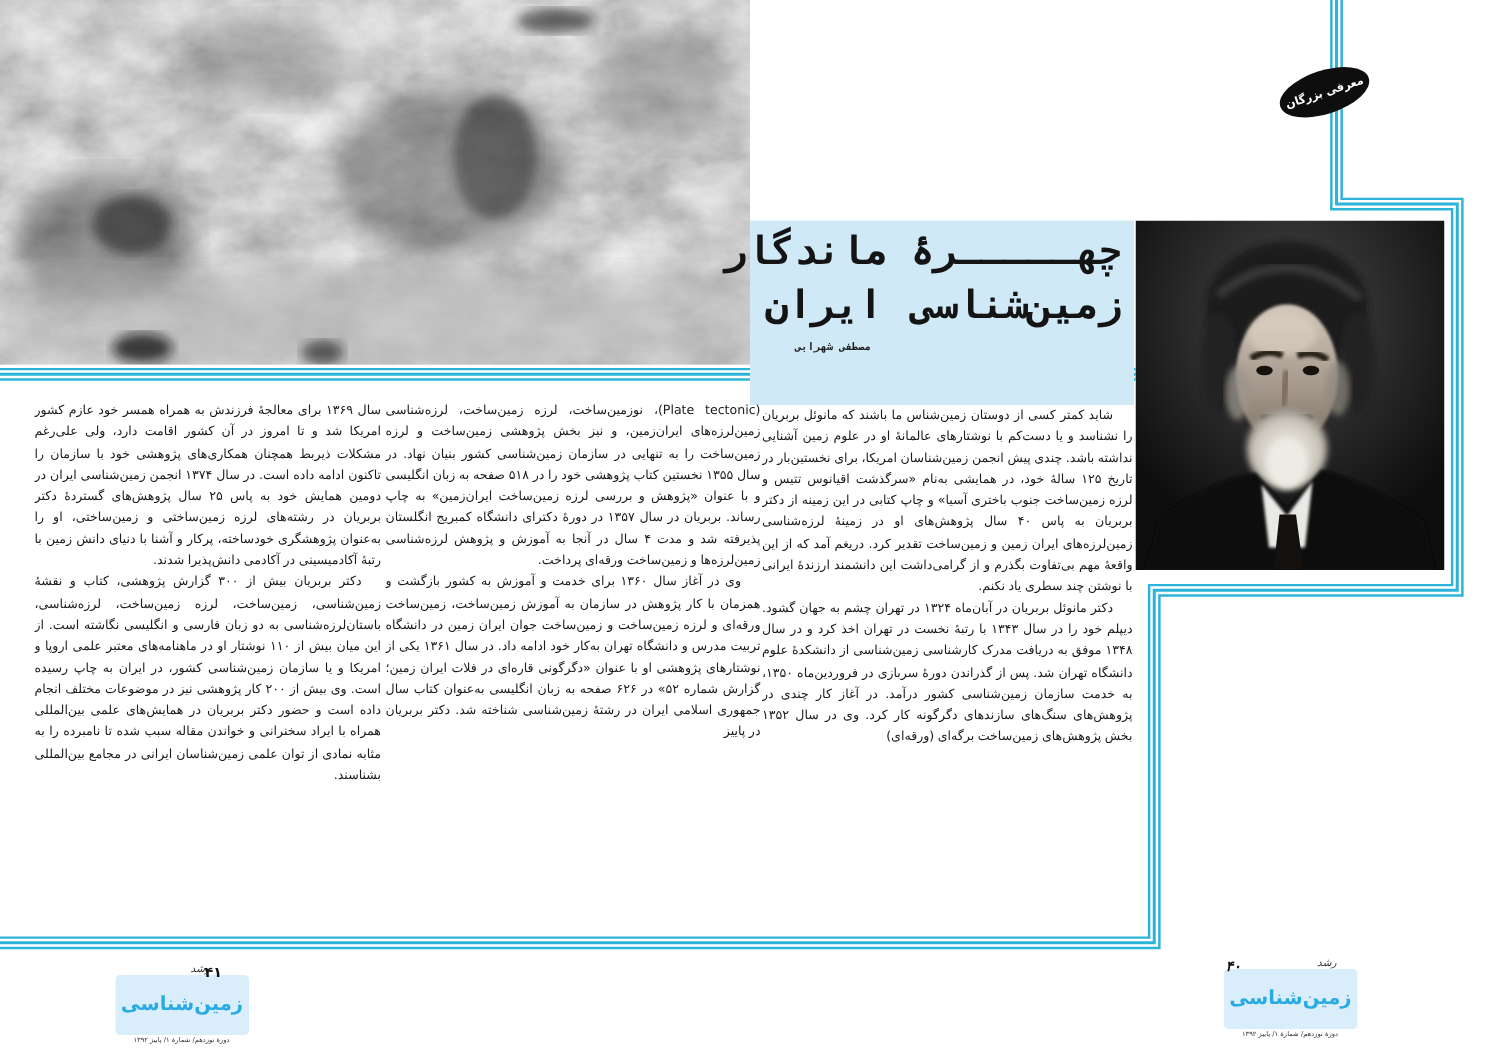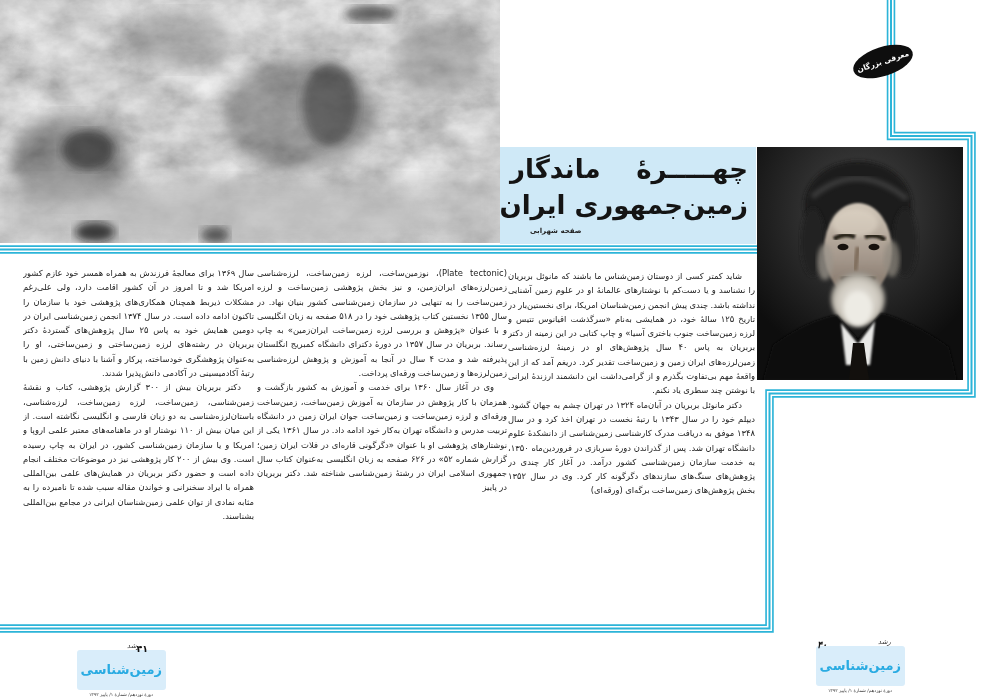--- a/index.html
+++ b/index.html
@@ -19,23 +19,24 @@
   }
   
   .stamp{
     position:absolute;left:852px;top:47px;width:62px;height:29px;
     background:#0e0e0e;border-radius:50%;transform:rotate(-18deg);
     display:flex;align-items:center;justify-content:center;
     color:#fff;font-size:7.5px;font-weight:bold;direction:rtl;z-index:5;
   }
   
   .title-box{
-    position:absolute;left:500px;top:147px;width:256px;height:97px;
+    position:absolute;left:500px;top:147px;width:256px;height:123px;
     background:#cfe9f7;direction:rtl;box-sizing:border-box;
     padding:4px 8px 0 10px;
+    font-family:Liberation Mono, monospace;
   }
   .title-box .jline{
     font-weight:bold;color:#141414;font-size:26px;line-height:36px;
     text-align:justify;text-align-last:justify;white-space:nowrap;
   }
   .title-box .byline{
     position:absolute;left:30px;top:80px;font-size:7px;font-weight:bold;color:#222;
   }
   
   .portrait{position:absolute;left:757px;top:147px;}
@@ -119,22 +120,22 @@
     <use href="#ruleA" stroke="#2cb4d8" stroke-width="2"></use>
   </svg>
 
 
   <div class="stamp">
     <span>معرفی بزرگان</span>
   </div>
 
   <div class="title-box">
     <div class="jline">چهـــــرۀ ماندگار</div>
-    <div class="jline">زمین‌جمهوری ایران</div>
-    <div class="byline">صفحه شهرابی</div>
+    <div class="jline">زمین‌شناسی ایران</div>
+    <div class="byline">مصطفی شهرابی</div>
   </div>
 
   <svg class="portrait" width="206" height="233" viewBox="0 0 206 233">
     <defs>
       <radialGradient id="bgGlow" cx="50%" cy="28%" r="65%">
         <stop offset="0" stop-color="#474747"></stop>
           <stop offset="1" stop-color="#0e0e0e"></stop>
       </radialGradient>
       <linearGradient id="faceG" x1="0" y1="0" x2="0" y2="1">
         <stop offset="0" stop-color="#d2c8ba"></stop>

